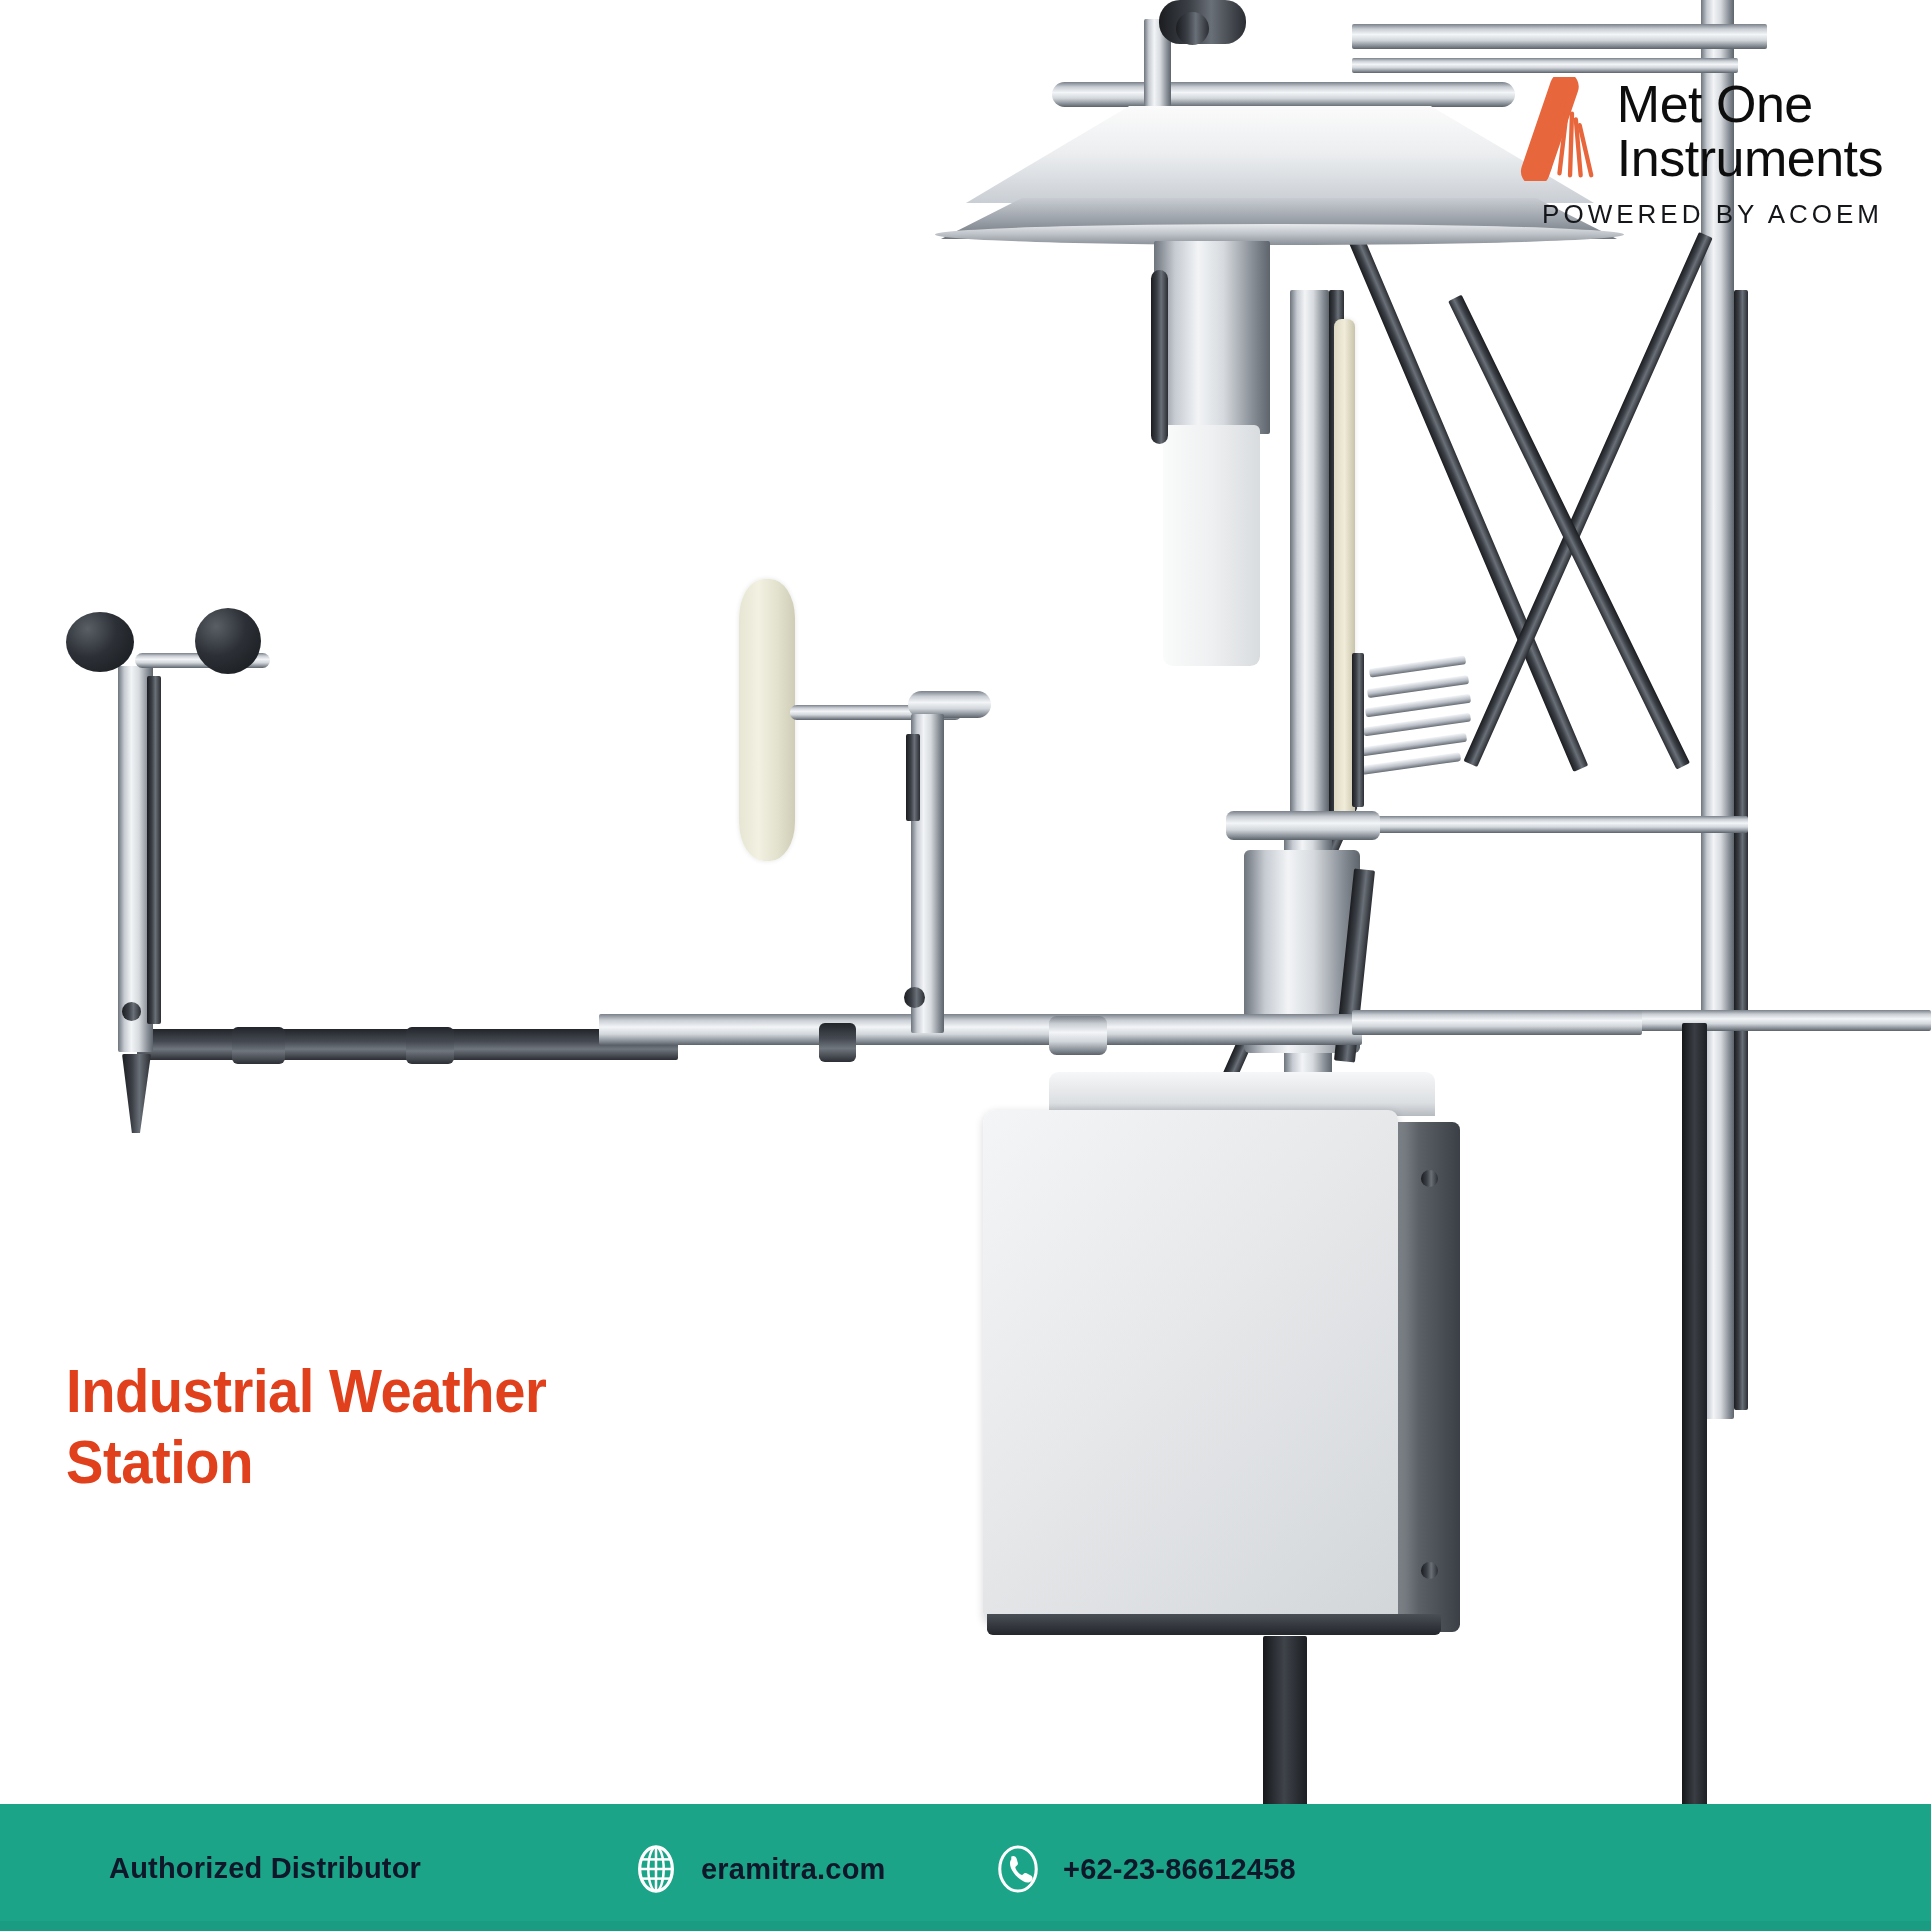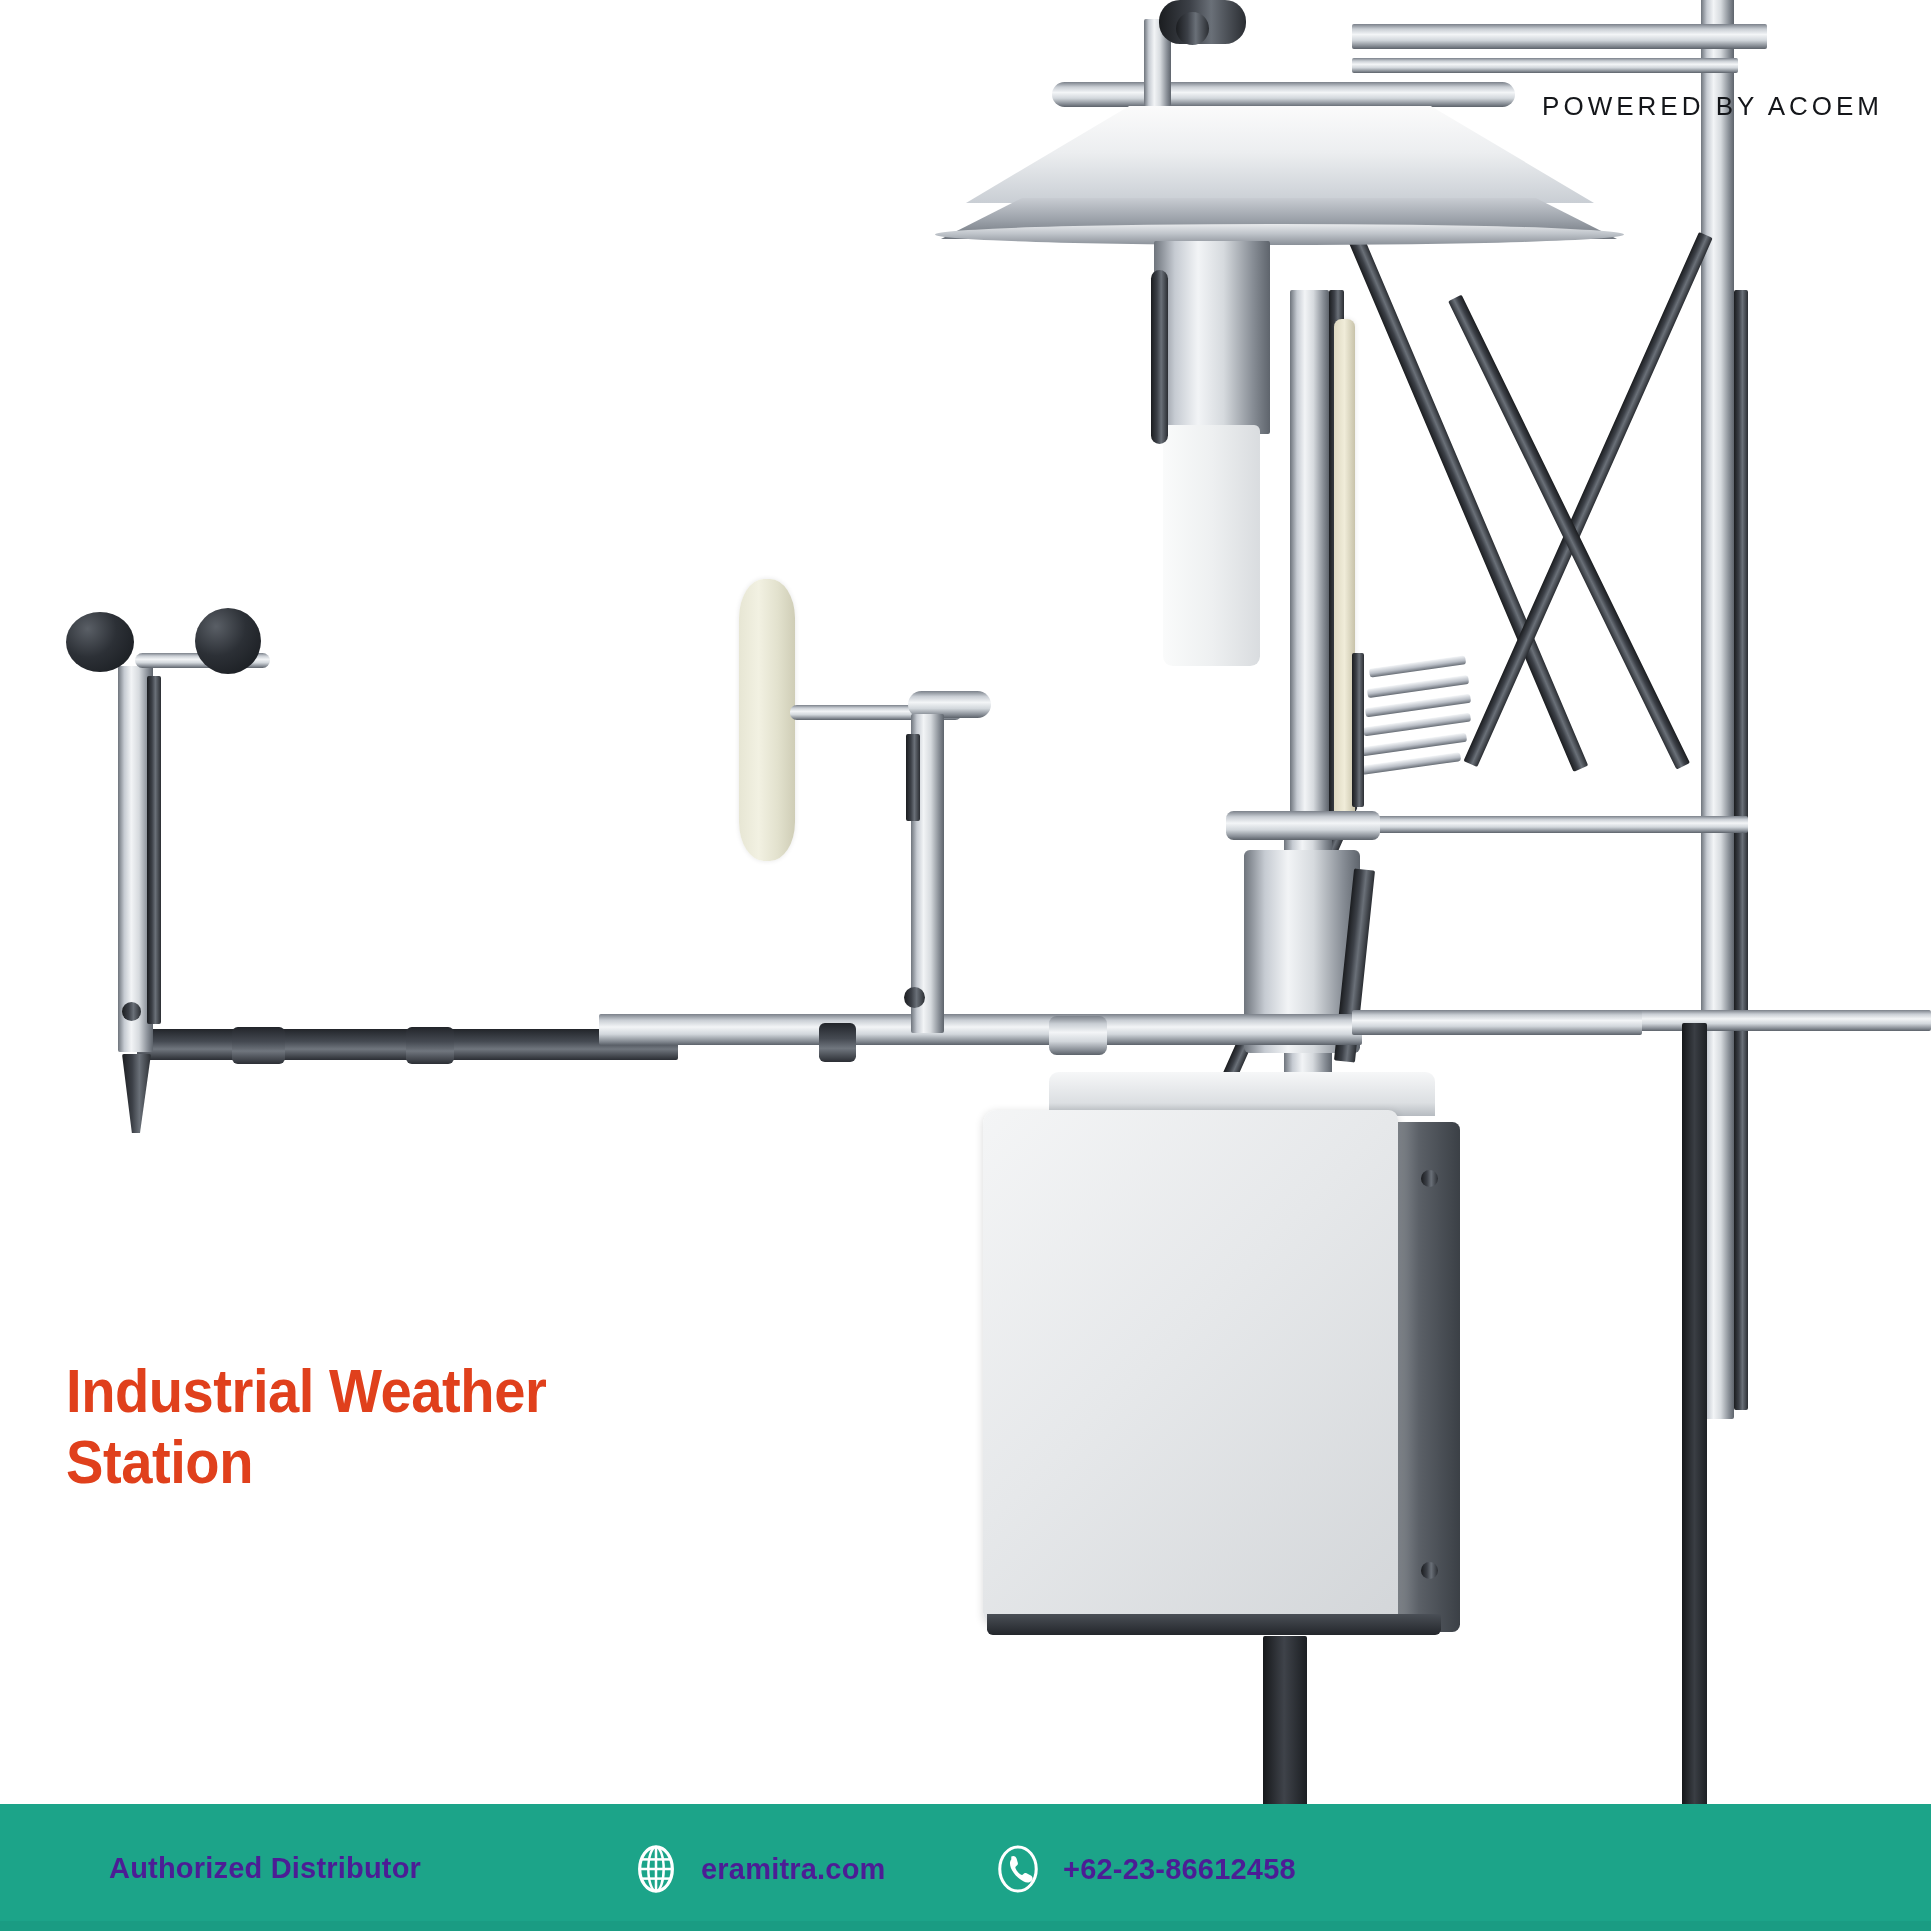--- a/index.html
+++ b/index.html
@@ -180,21 +180,21 @@
   }
   #footer-bottom-edge {
     position: absolute;
     left: 0; bottom: 0;
     width: 1931px; height: 9.7px;
     background: #1A9C83;
   }
   .f-text {
     font-size: 29px;
     font-weight: 700;
-    color: #4c1d95;
+    color: #0f172a;
     white-space: nowrap;
     letter-spacing: 0.2px;
   }
   #f-distributor { position: absolute; left: 109px; top: 48px; }
   .f-item { position: absolute; display: flex; align-items: center; gap: 21px; }
   #f-web   { left: 632px;  top: 41px; }
   #f-phone { left: 994px; top: 41px; }
   #f-mail  { left: 1405px; top: 41px; }
   .f-icon { width: 48px; height: 48px; flex: 0 0 auto; display:block; }
 </style>
@@ -279,20 +279,36 @@
     <div id="enclosure-side"></div>
     <div id="enclosure-hinge"></div>
     <div id="enclosure-face"></div>
     <div id="enclosure-foot"></div>
     <div class="dark" style="left:1421px; top:1170px; width:17.4px; height:17.4px; border-radius:50%;"></div>
     <div class="dark" style="left:1421px; top:1562px; width:17.4px; height:17.4px; border-radius:50%;"></div>
 
   </div>
 
   <div id="logo">
+    <div id="logo-row">
+      <span id="logo-mark">
+        <svg width="89" height="104" viewBox="0 0 92 108" xmlns="http://www.w3.org/2000/svg">
+          <line x1="22" y1="98" x2="52" y2="10" stroke="#E8663C" stroke-width="30" stroke-linecap="round"></line>
+          <line x1="51" y1="26" x2="36" y2="96" stroke="#E8663C" stroke-width="4.5" stroke-linecap="round"></line>
+          <line x1="55" y1="32" x2="47" y2="100" stroke="#E8663C" stroke-width="4.5" stroke-linecap="round"></line>
+          <line x1="60" y1="38" x2="58" y2="102" stroke="#E8663C" stroke-width="4.5" stroke-linecap="round"></line>
+          <line x1="64" y1="44" x2="69" y2="102" stroke="#E8663C" stroke-width="4.5" stroke-linecap="round"></line>
+          <line x1="68" y1="50" x2="80" y2="102" stroke="#E8663C" stroke-width="4.5" stroke-linecap="round"></line>
+        </svg>
+      </span>
+      <span id="logo-words">
+        <div class="logo-line">Met One</div>
+        <div class="logo-line">Instruments</div>
+      </span>
+    </div>
     <div id="logo-tagline">POWERED BY ACOEM</div>
   </div>
 
   <div id="title">
     <div>Industrial Weather</div>
     <div>Station</div>
   </div>
 
   <div id="footer">
 

